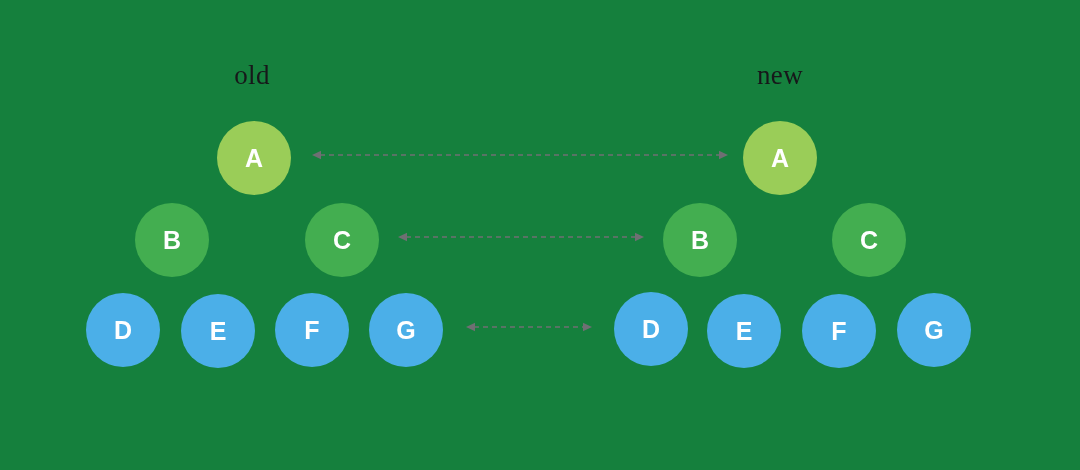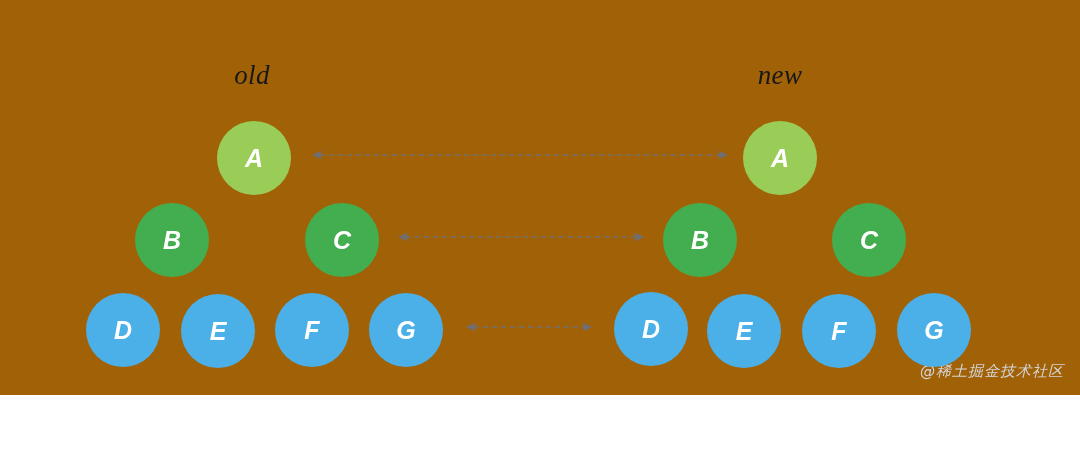--- a/index.html
+++ b/index.html
@@ -68,26 +68,25 @@
     font-family: "DejaVu Sans", sans-serif;
     font-size: 15px;
     color: #d5d5d8;
     letter-spacing: 1px;
     white-space: nowrap;
   }
 </style>
 </head>
 <body>
 
-<div id="canvas" style="width: 1080px; height: 395px; background: #a16207; font-style: italic;">
+<div id="canvas" style="width: 1080px; height: 470px; background: #15803d;">
 
   <div class="group-label" style="left: 252px; top: 60px; color: rgb(23, 23, 26);">old</div>
   <div class="group-label" style="left: 780px; top: 60px; color: rgb(23, 23, 26);">new</div>
 
-  <div class="watermark" style="color: rgb(213, 213, 216);">@稀土掘金技术社区</div>
 <div class="arrow-wrap" style="left: 312px; top: 147px; width: 416px;">
       <svg width="416" height="16" viewBox="0 0 416 16">
         <line x1="8" y1="8" x2="408" y2="8" stroke="#6f6f73" stroke-width="1.6" stroke-dasharray="5 4"></line>
         <polygon points="0,8 9,3.8 9,12.2" fill="#6f6f73"></polygon>
         <polygon points="416,8 407,3.8 407,12.2" fill="#6f6f73"></polygon>
       </svg>
     </div>
     <div class="arrow-wrap" style="left: 398px; top: 229px; width: 246px;">
       <svg width="246" height="16" viewBox="0 0 246 16">
         <line x1="8" y1="8" x2="238" y2="8" stroke="#6f6f73" stroke-width="1.6" stroke-dasharray="5 4"></line>

